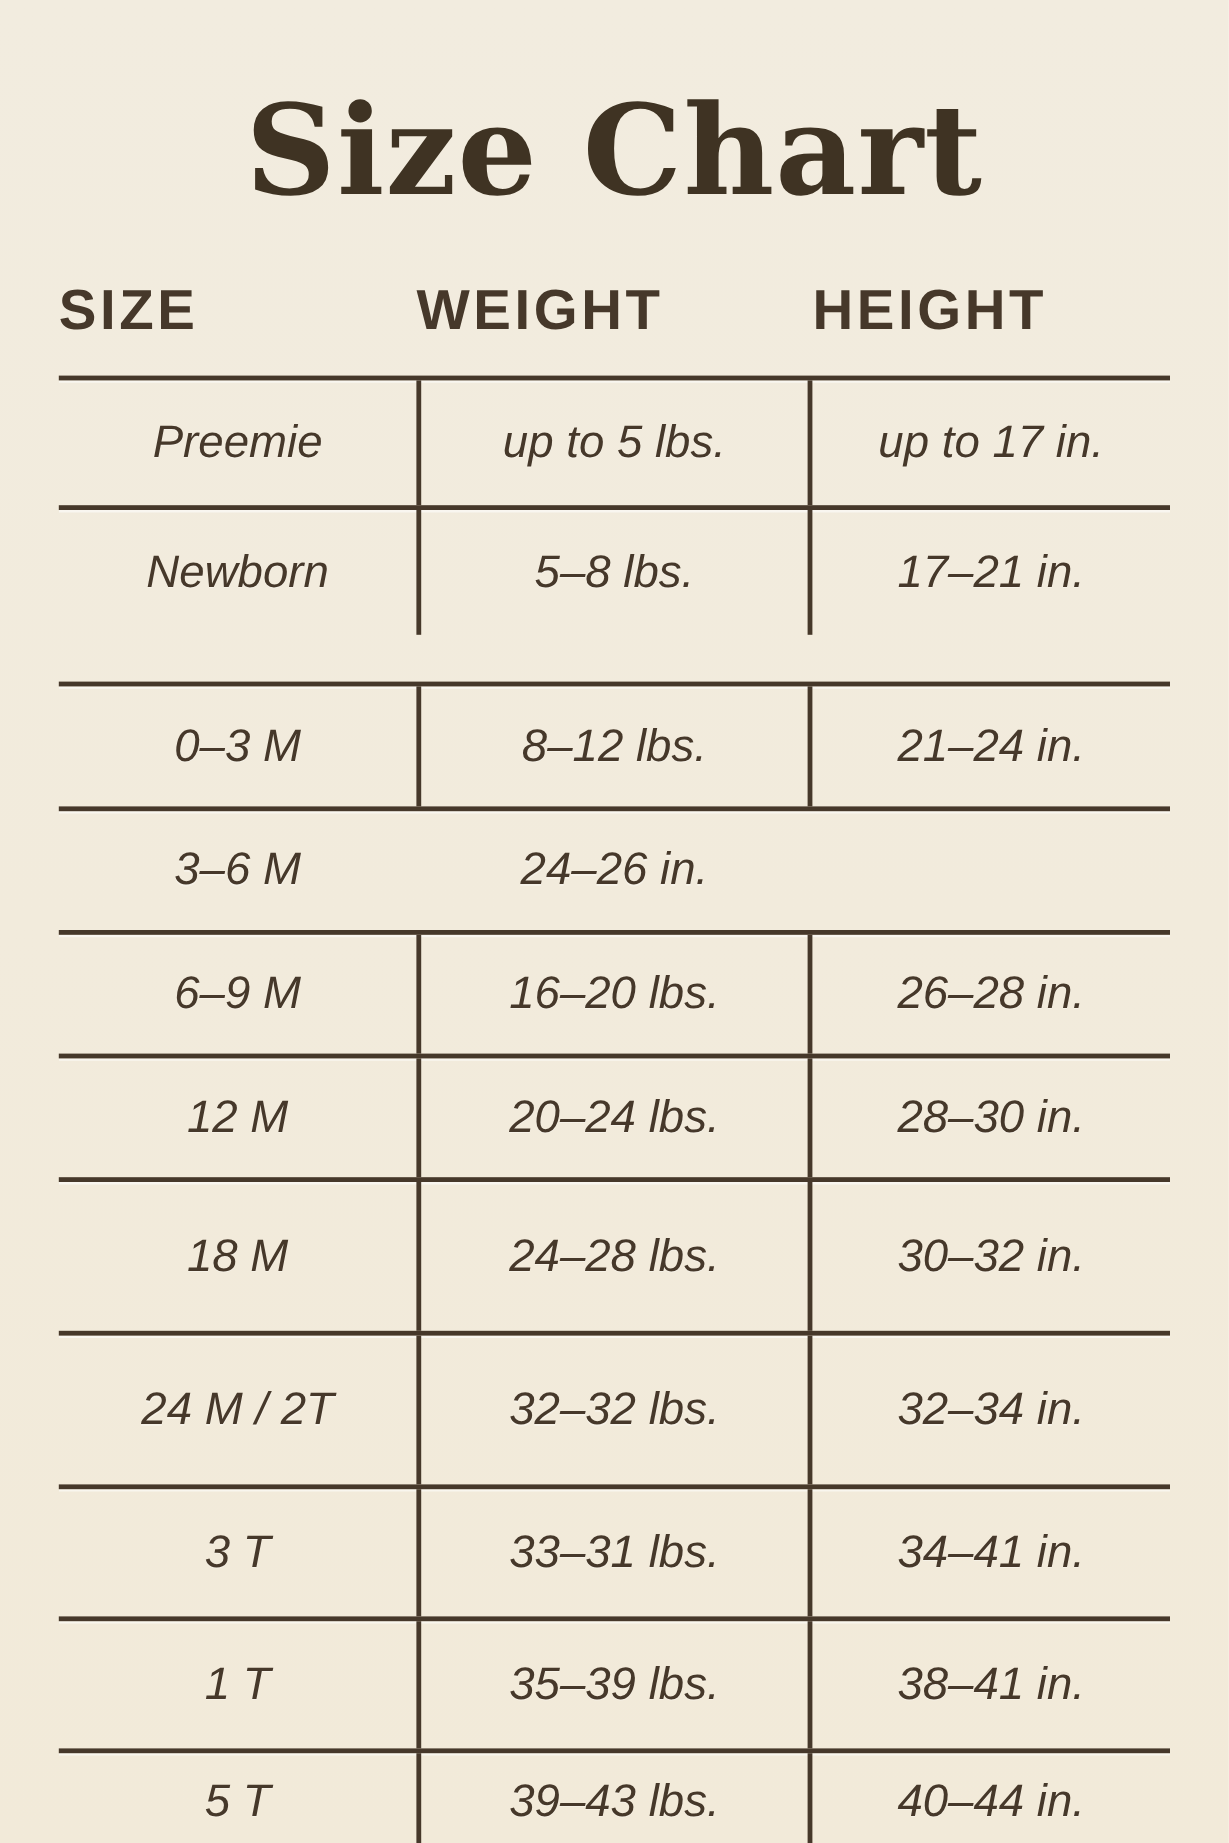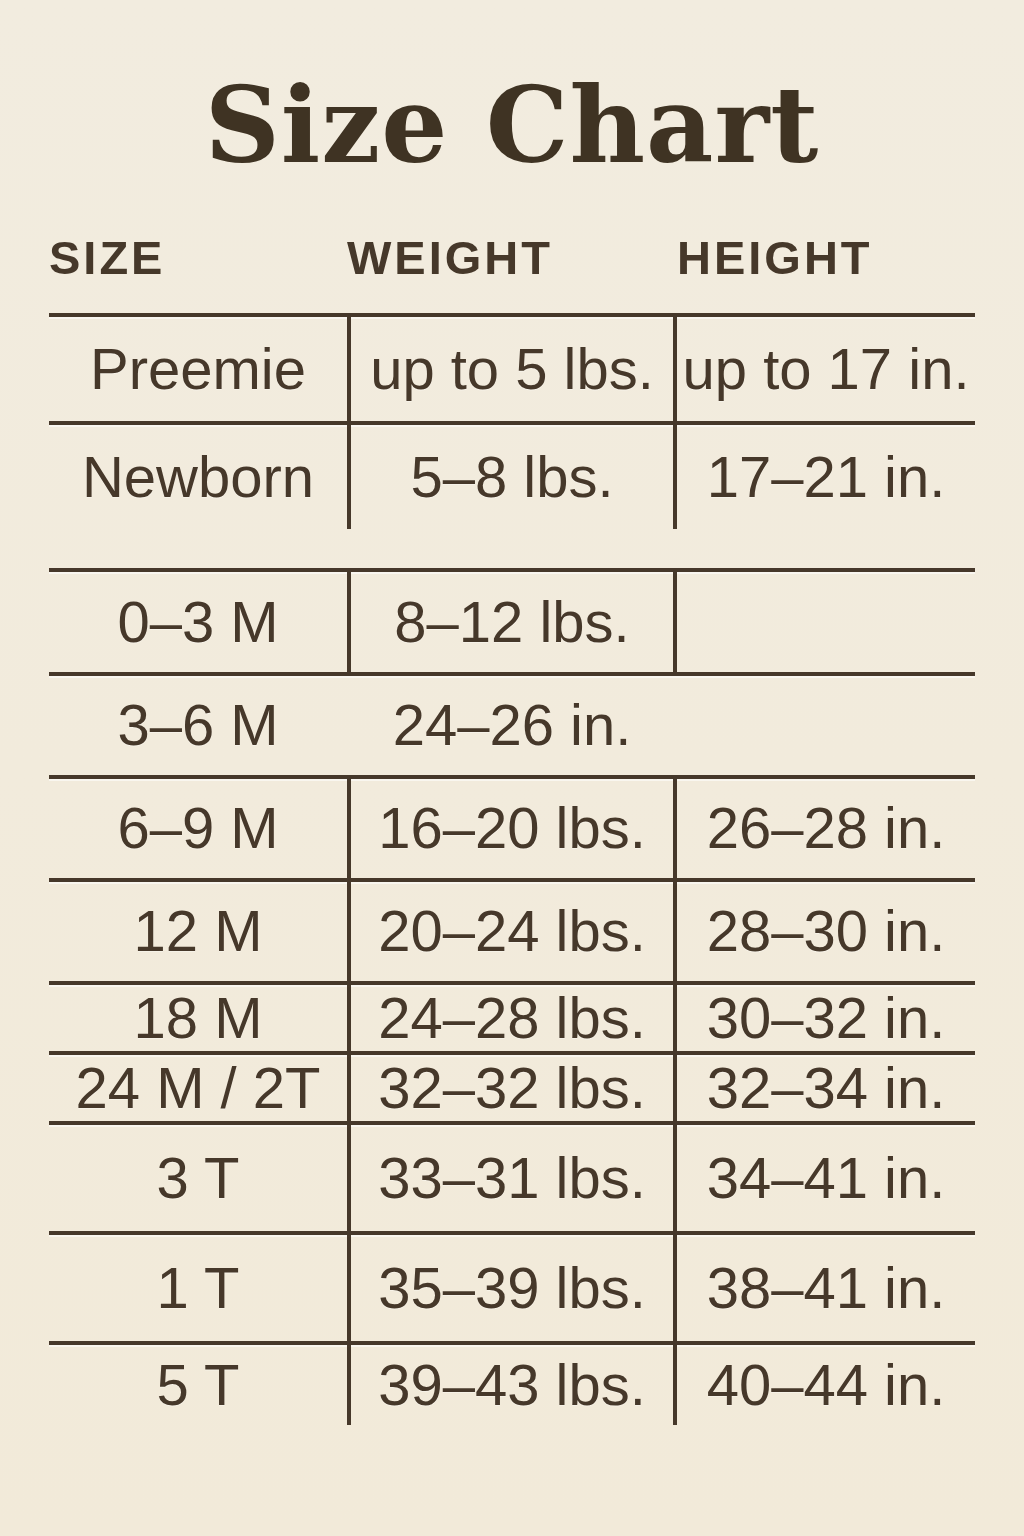--- a/index.html
+++ b/index.html
@@ -51,35 +51,36 @@
   .row{
     display:grid;
     grid-template-columns:298px 330px 298px;
     border-top:var(--rule) solid var(--ink);
     box-shadow:inset 0 2px 0 rgba(255,255,255,0.55);
   }
   .cell{
     display:flex;
     align-items:center;
     justify-content:center;
-    font-size:58px;
+    font-size:38px;
     line-height:1;
     color:var(--ink);
     text-shadow:0 1px 0 rgba(255,255,255,0.35);
     white-space:nowrap;
+    font-style:italic;
   }
   .cell.mid{
     border-left:var(--rule) solid var(--ink);
     border-right:var(--rule) solid var(--ink);
   }
   
   .h-a{height:108px;}
   .h-b{height:104px;margin-top:39px;}
   .h-c{height:103px;}
-  .h-d{height:70px;}
+  .h-d{height:128px;}
   .h-e{height:110px;}
   .h-f{height:84px;}
 </style>
 </head>
 <body>
 
 <div class="page">
 
   <div class="title">Size Chart</div>
 
@@ -101,20 +102,21 @@
 
       <div class="row h-a">
         <div class="cell">Newborn</div>
         <div class="cell mid">5–8 lbs.</div>
         <div class="cell">17–21 in.</div>
       </div>
 
       <div class="row h-b">
         <div class="cell">0–3 M</div>
         <div class="cell mid">8–12 lbs.</div>
+        <div class="cell">21–24 in.</div>
       </div>
 
       <div class="row h-c">
         <div class="cell">3–6 M</div>
         <div class="cell">24–26 in.</div>
       </div>
 
       <div class="row h-c">
         <div class="cell">6–9 M</div>
         <div class="cell mid">16–20 lbs.</div>

